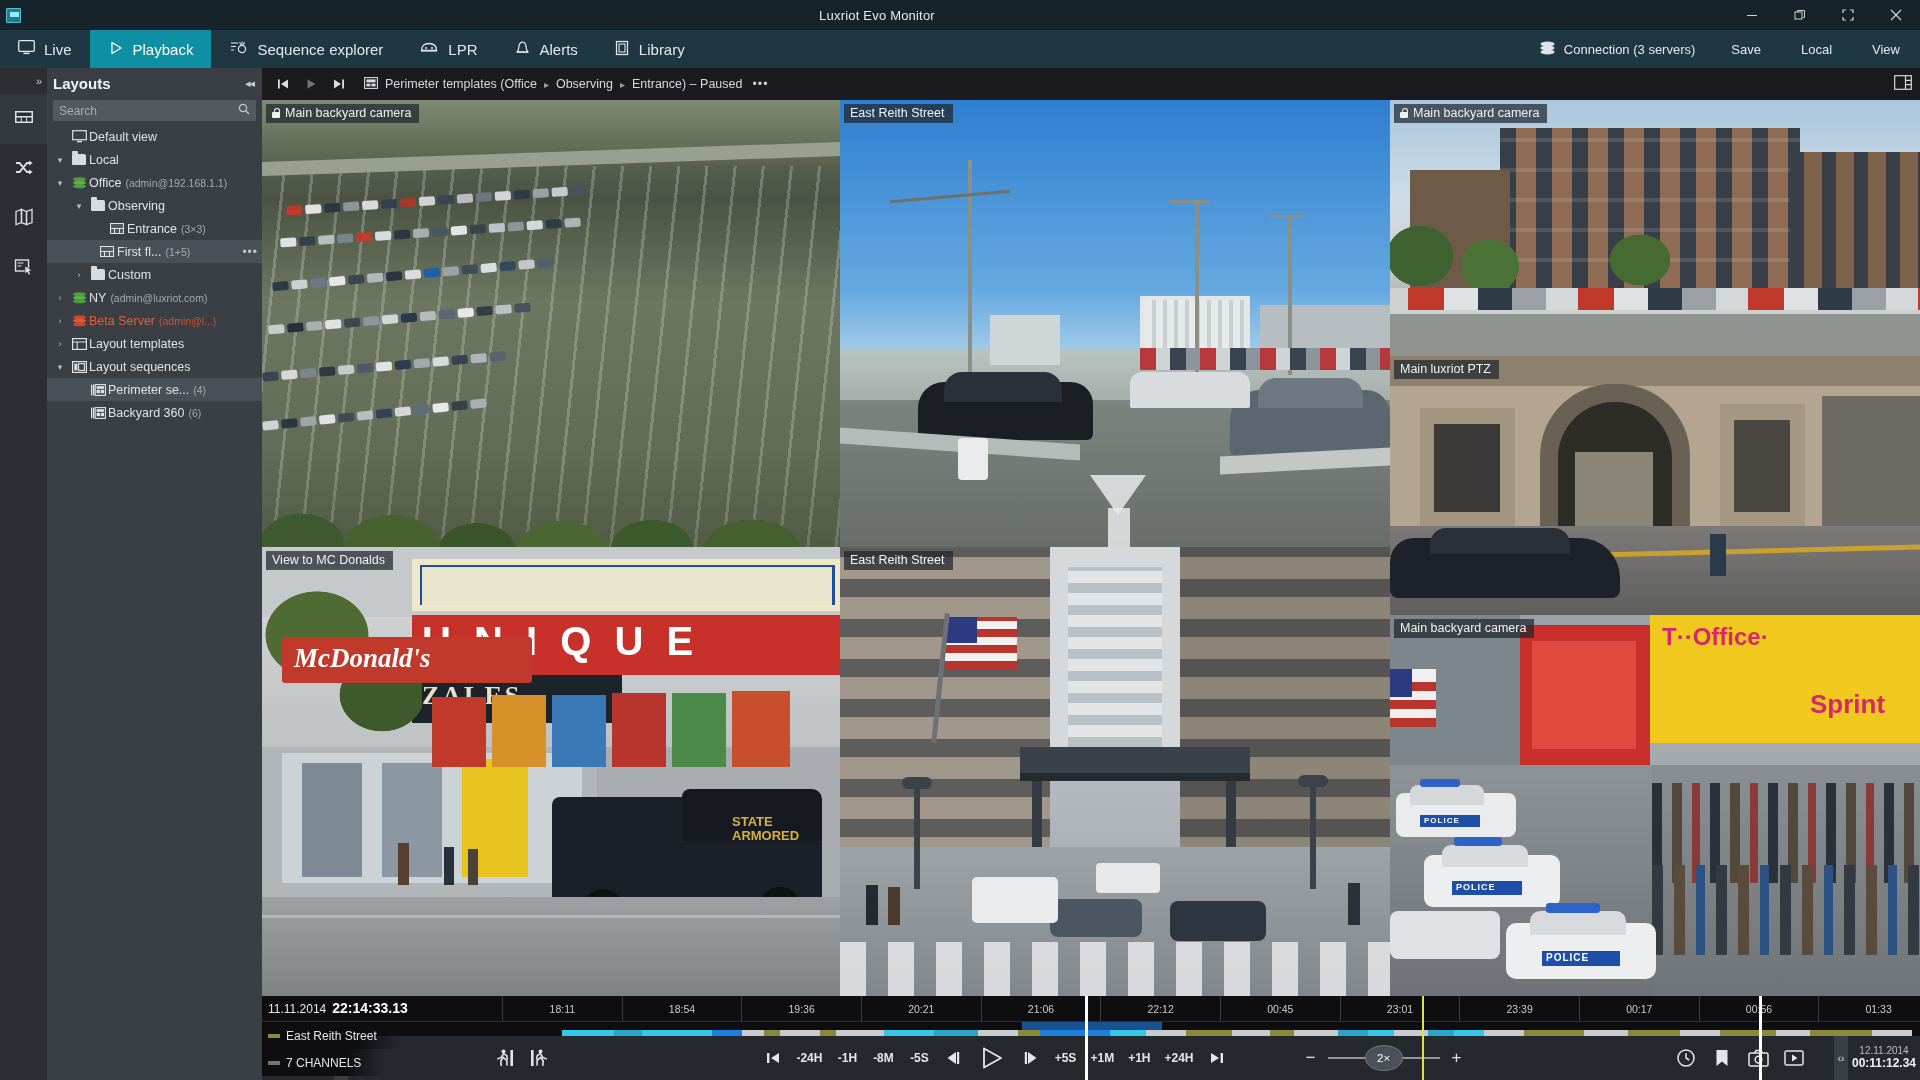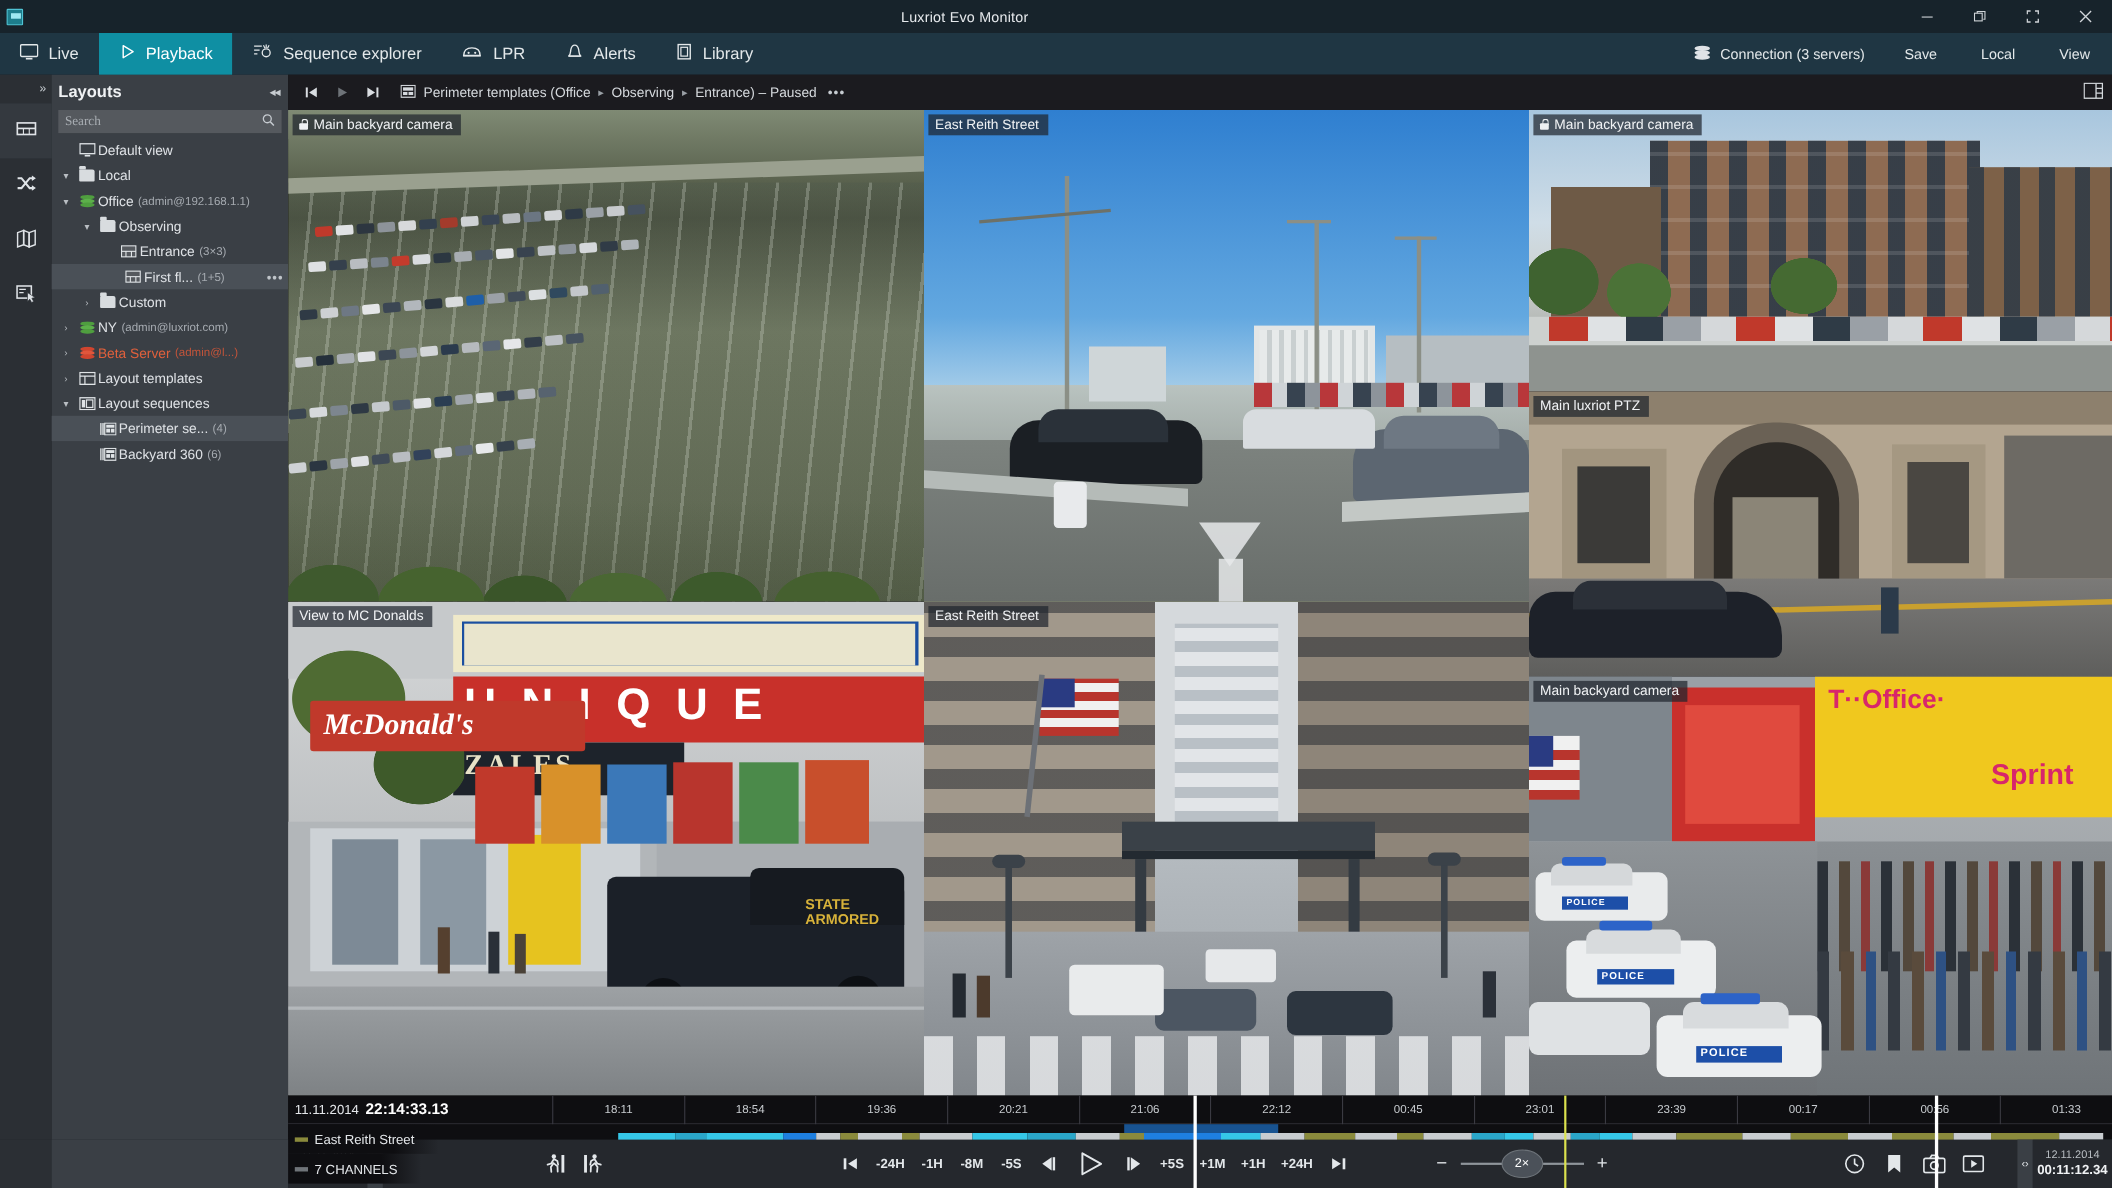--- a/index.html
+++ b/index.html
@@ -87,21 +87,21 @@
     padding: 0 8px 0 6px;
   }
   #panel .phead .ptitle { font-size: 15px; font-weight: bold; color: #f0f2f4; }
   #panel .phead .pcollapse { color: #c7ccd1; font-size: 11px; letter-spacing: -1px; }
   #panel .search {
     margin: 2px 6px 4px 6px; height: 21px; background: #55595e;
     display: flex; align-items: center; padding: 0 6px;
   }
   #panel .search input {
     flex: 1; background: transparent; border: 0; outline: 0;
-    color: #cfd3d7; font-size: 12px; font-family: Liberation Serif, serif;
+    color: #cfd3d7; font-size: 12px; font-family: Liberation Sans, sans-serif;
   }
   #panel .search input::placeholder { color: #a8adb2; }
   #panel .search .sicon { color: #c6cbd0; font-size: 12px; }
 
   #tree { margin-top: 2px; }
   .trow {
     display: flex; align-items: center; height: 23px;
     font-size: 12.5px; color: #dfe2e6; white-space: nowrap;
     padding-right: 4px;
   }
@@ -471,21 +471,21 @@
           <span class="gridicon">
             <i style="grid-column:1/4"></i>
             <i></i>
             <i></i>
             <i></i>
           </span>
         </span>
         <span class="tlabel">Entrance</span>
         <span class="tsub">(3×3)</span>
       </div>
-      <div class="trow sel" style="padding-left: 46px;">
+      <div class="trow sel" style="padding-left: 32px;">
         <span class="tw"></span>
         <span class="ticon">
           <span class="gridicon">
             <i style="grid-column:1/4"></i>
             <i></i>
             <i></i>
             <i></i>
           </span>
         </span>
         <span class="tlabel">First fl...</span>

